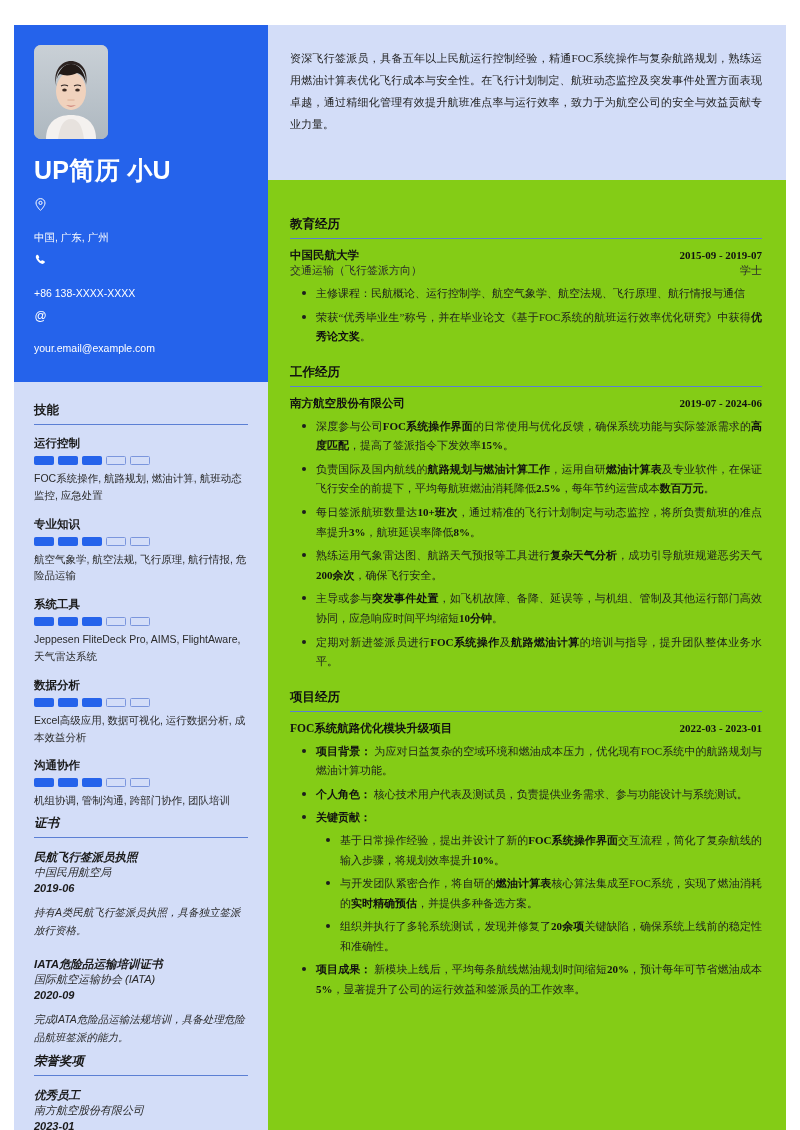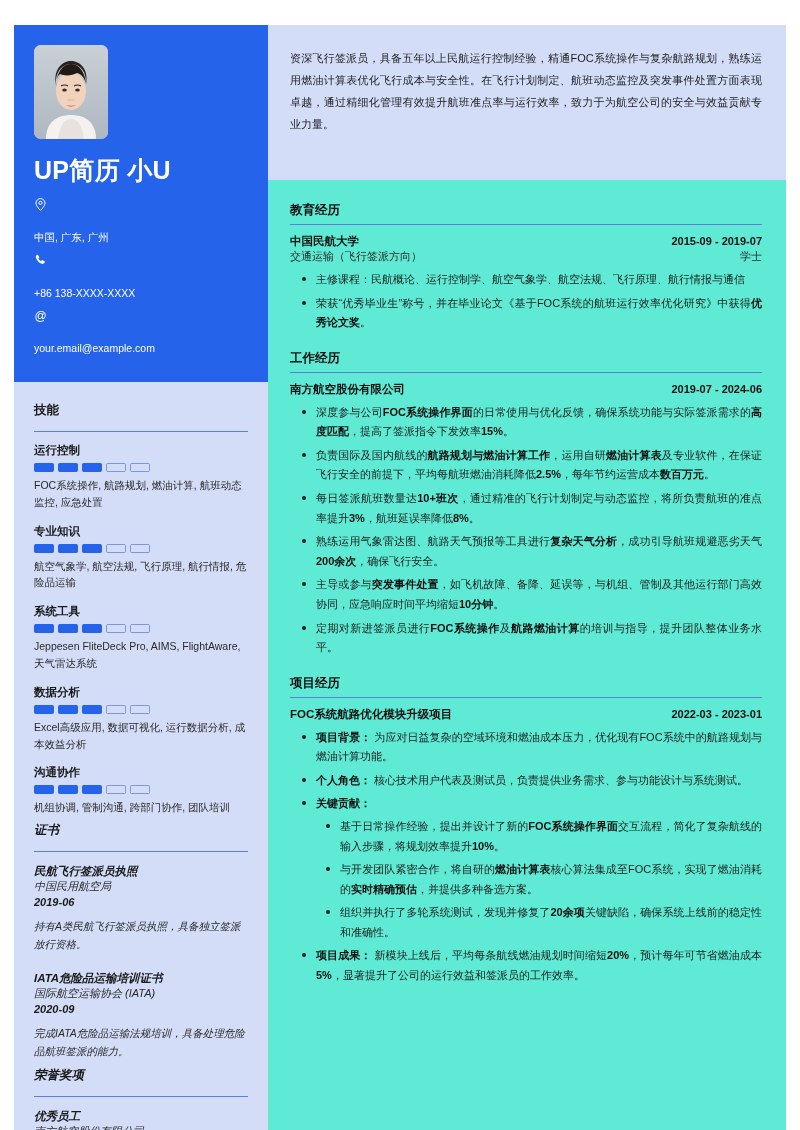--- a/index.html
+++ b/index.html
@@ -69,21 +69,21 @@
     display: flex; align-items: center; justify-content: center;
   }
   .c-icon svg { display:block; }
   .at-glyph { font-size: 12px; line-height: 1; color:#fff; }
 
   .side-body { padding: 20px 20px 24px 20px; }
   .side-sec-title {
     font-size: 12.5px;
     font-weight: bold;
     color: #1a1a1a;
-    padding-bottom: 12px;
+    padding-bottom: 5px;
     border-bottom: 1.5px solid #5b7fd4;
     margin: 0 0 11px 0;
   }
   .side-sec + .side-sec { margin-top: 6px; font-style: italic; }
 
   .skill { margin-bottom: 13px; }
   .skill:last-child { margin-bottom: 0; }
   .skill-name {
     font-size: 11.5px;
     font-weight: bold;
@@ -111,36 +111,37 @@
   }
   .cert-org { font-size: 11px; color: #2a2a2a; line-height: 1.45; }
   .cert-date { font-size: 11px; font-weight: bold; color: #1a1a1a; line-height: 1.45; }
   .cert-desc {
     font-size: 10.5px; color: #2a2a2a; line-height: 1.75; margin-top: 6px;
   }
 
   
   .main {
     flex: 1 1 auto;
-    background: #5eead4;
+    background: #84cc16;
     position: relative;
+    font-family: Liberation Serif, serif;
   }
   .summary-band {
     background: #d3ddf8;
     padding: 22px 24px 22px 22px;
     min-height: 155px;
   }
   .summary-text {
     font-size: 11px;
     color: #1d1d1d;
     line-height: 2.0;
     text-align: justify;
     margin: 0;
   }
-  .main-body { padding: 22px 24px 10px 22px; }
+  .main-body { padding: 36px 24px 10px 22px; }
 
   .sec { margin-bottom: 17px; }
   .sec-title {
     font-size: 12.5px; font-weight: bold; color: #111;
     padding-bottom: 5px;
     border-bottom: 1.5px solid #5b7fd4;
     margin: 0 0 9px 0;
   }
   .entry-head {
     display: flex; justify-content: space-between; align-items: baseline;

